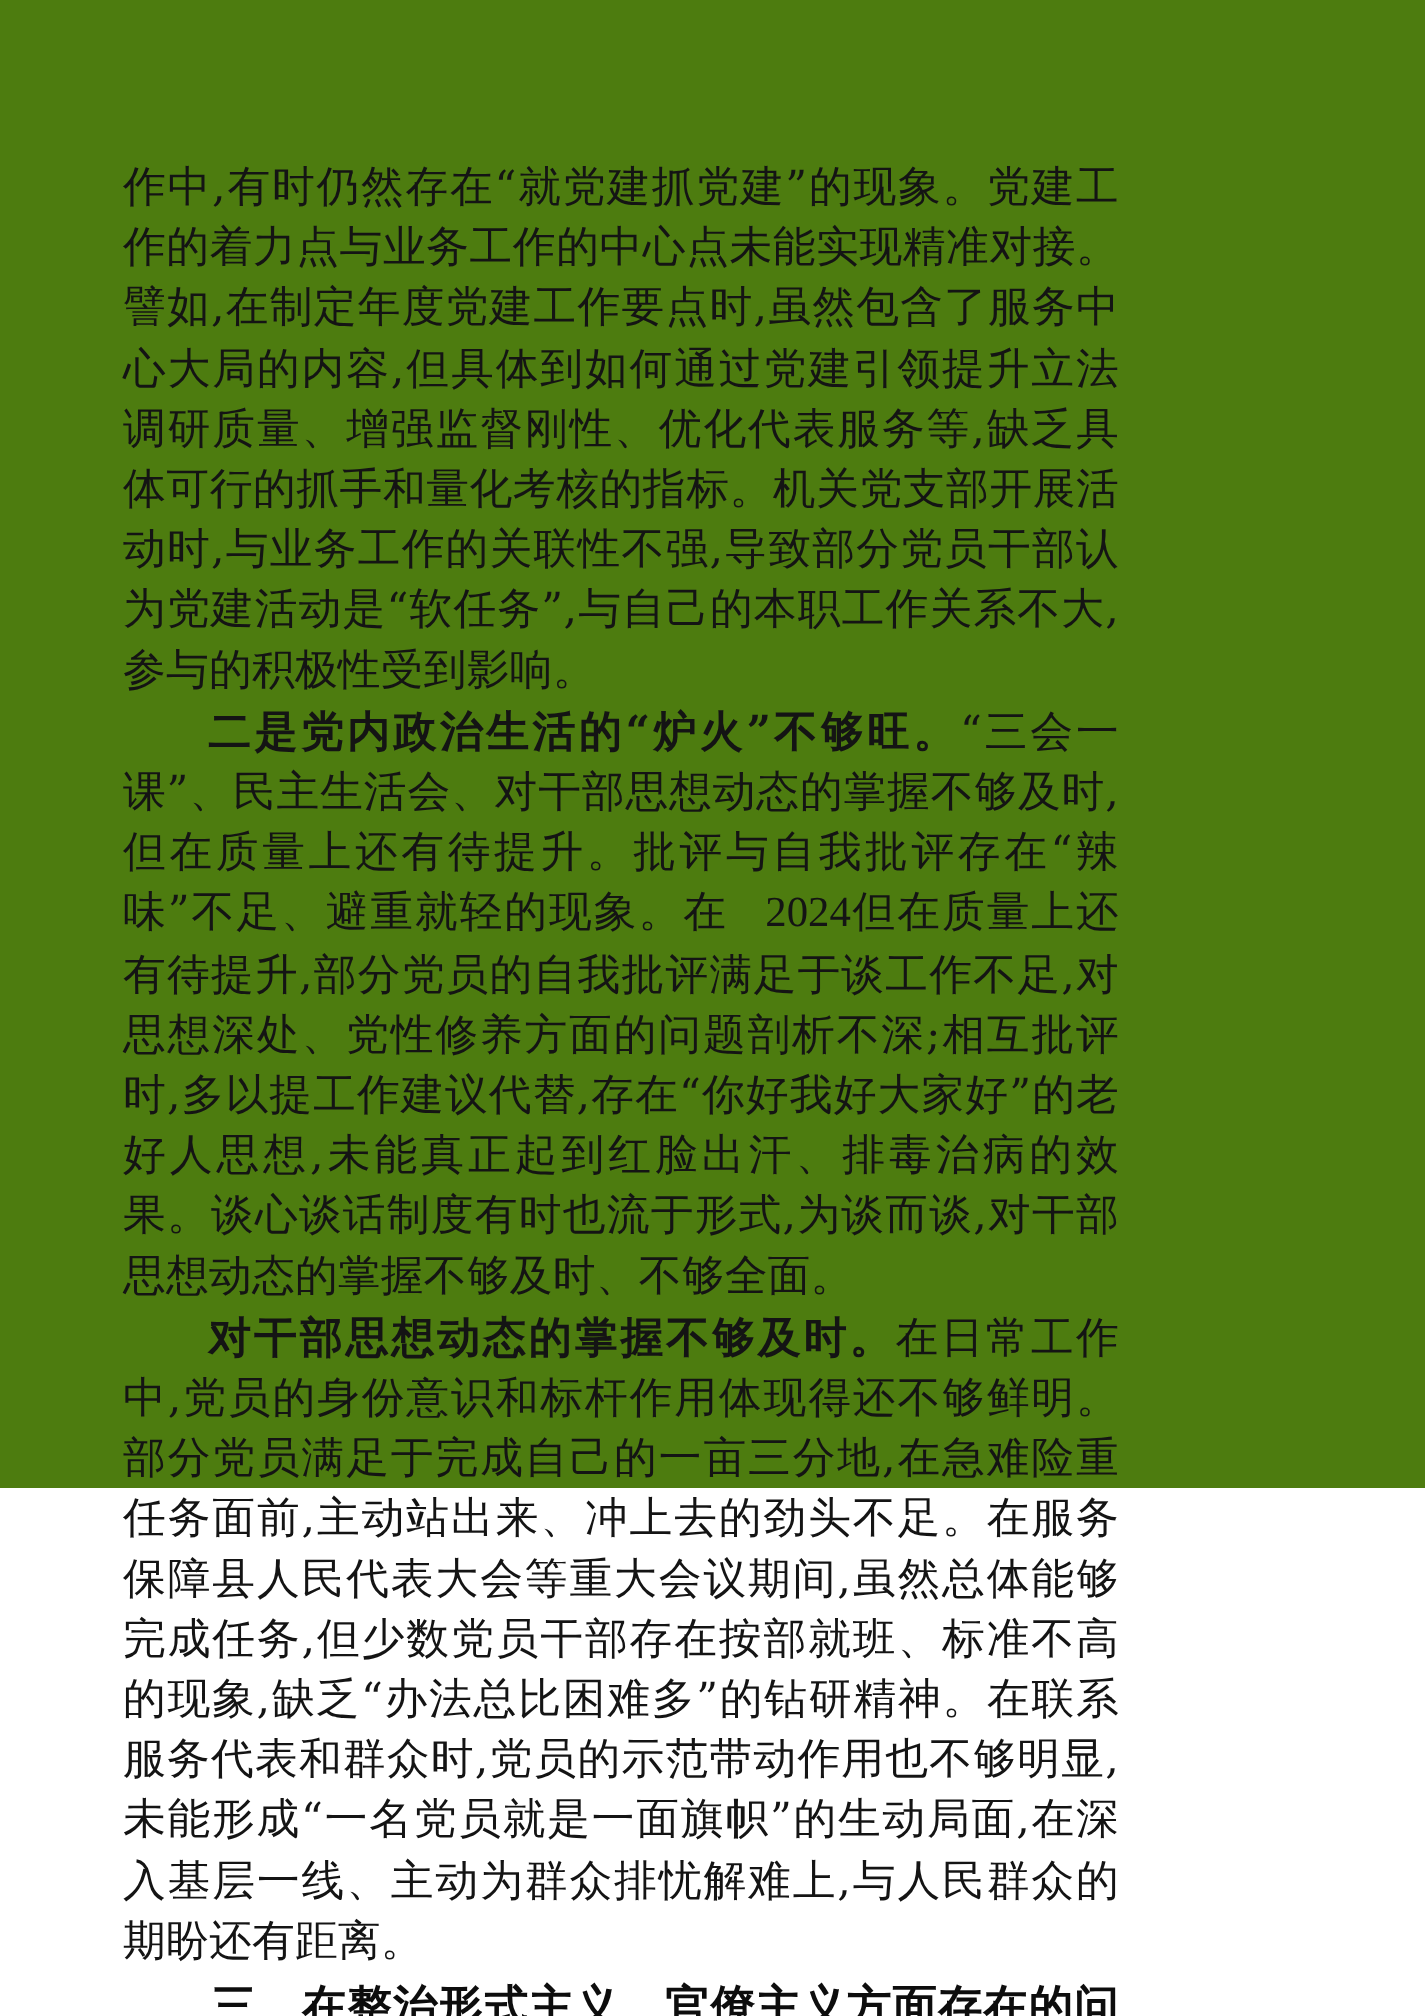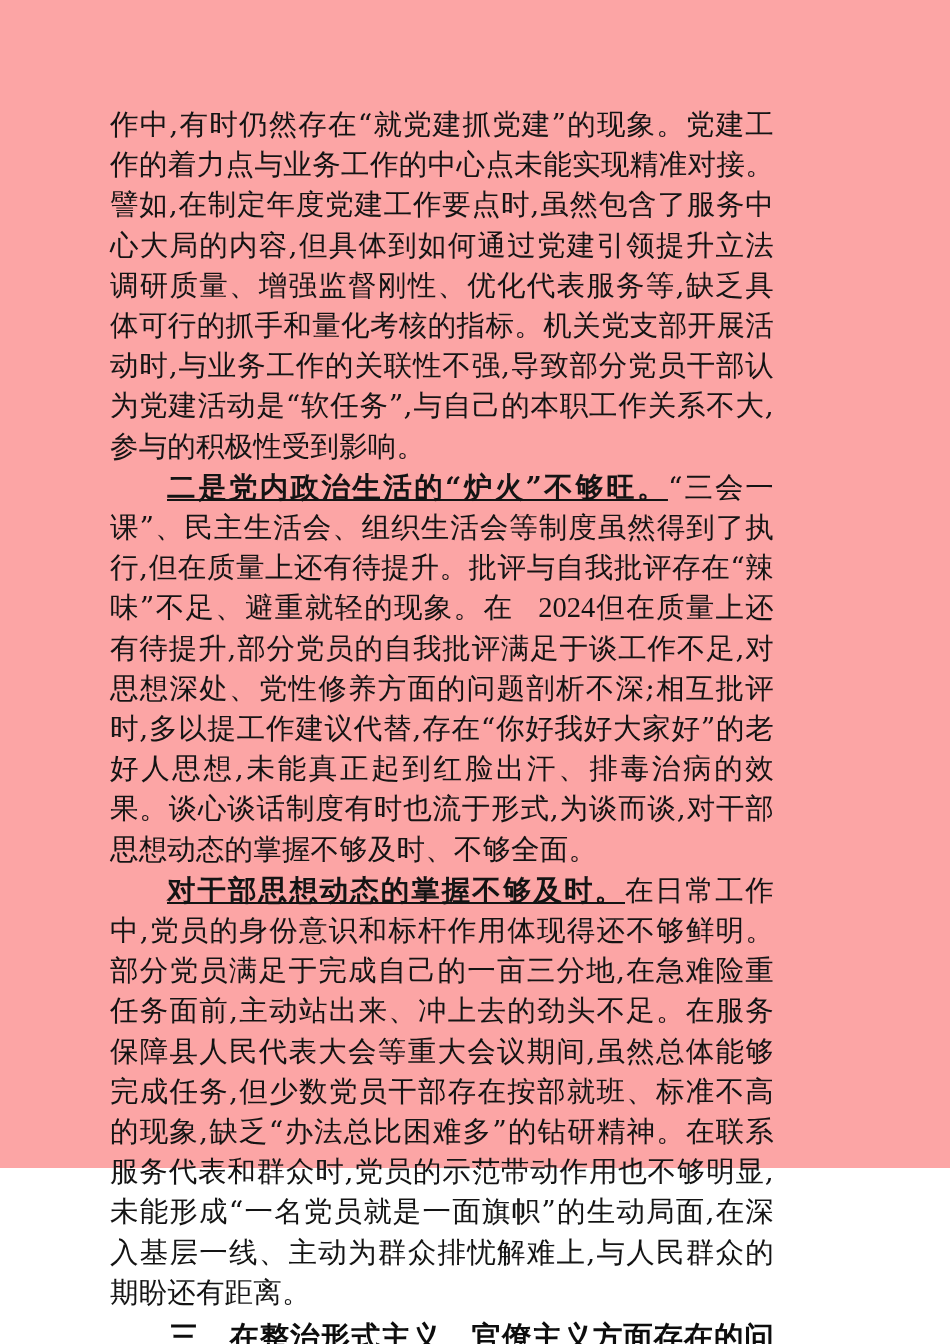--- a/index.html
+++ b/index.html
@@ -10,24 +10,24 @@
   body {
     width: 950px;
     height: 1344px;
     overflow: hidden;
     font-family: "DejaVu Serif", serif;
   }
 
   .page {
     position: relative;
     width: 950px;
-    height: 1168px;
-    background: #fca5a5;
+    height: 992px;
+    background: #4d7c0f;
     box-sizing: border-box;
-    padding: 105px 144px 0 110px;
+    padding: 105px 144px 0 82px;
   }
 
   .doc-body {
     width: 664px;
   }
 
   
   p.para {
     margin: 0;
     padding: 0;
@@ -42,21 +42,20 @@
   }
 
   p.indent {
     text-indent: 2em;
   }
 
   
   .lead {
     font-weight: bold;
     letter-spacing: 0.6px;
-    text-decoration: underline;
   }
 
   
   h2.section-heading {
     margin: 0;
     padding: 0;
     font-family: "Liberation Sans", "DejaVu Sans", sans-serif;
     font-size: 29.5px;
     line-height: 47px;
     font-weight: bold;
@@ -75,20 +74,20 @@
   }
 </style>
 </head>
 <body>
 
 <div class="page">
   <div class="doc-body">
 
     <p class="para">作中,有时仍然存在“就党建抓党建”的现象。党建工作的着力点与业务工作的中心点未能实现精准对接。譬如,在制定年度党建工作要点时,虽然包含了服务中心大局的内容,但具体到如何通过党建引领提升立法调研质量、增强监督刚性、优化代表服务等,缺乏具体可行的抓手和量化考核的指标。机关党支部开展活动时,与业务工作的关联性不强,导致部分党员干部认为党建活动是“软任务”,与自己的本职工作关系不大,参与的积极性受到影响。</p>
 
-    <p class="para indent"><span class="lead">二是党内政治生活的“炉火”不够旺。</span><span>“三会一课”、民主生活会、组织生活会等制度虽然得到了执行,但在质量上还有待提升。批评与自我批评存在“辣味”不足、避重就轻的现象。在</span><span class="num">2024</span><span>但在质量上还有待提升,部分党员的自我批评满足于谈工作不足,对思想深处、党性修养方面的问题剖析不深;相互批评时,多以提工作建议代替,存在“你好我好大家好”的老好人思想,未能真正起到红脸出汗、排毒治病的效果。谈心谈话制度有时也流于形式,为谈而谈,对干部思想动态的掌握不够及时、不够全面。</span></p>
+    <p class="para indent"><span class="lead">二是党内政治生活的“炉火”不够旺。</span><span>“三会一课”、民主生活会、对干部思想动态的掌握不够及时,但在质量上还有待提升。批评与自我批评存在“辣味”不足、避重就轻的现象。在</span><span class="num">2024</span><span>但在质量上还有待提升,部分党员的自我批评满足于谈工作不足,对思想深处、党性修养方面的问题剖析不深;相互批评时,多以提工作建议代替,存在“你好我好大家好”的老好人思想,未能真正起到红脸出汗、排毒治病的效果。谈心谈话制度有时也流于形式,为谈而谈,对干部思想动态的掌握不够及时、不够全面。</span></p>
 
     <p class="para indent"><span class="lead">对干部思想动态的掌握不够及时。</span><span>在日常工作中,党员的身份意识和标杆作用体现得还不够鲜明。部分党员满足于完成自己的一亩三分地,在急难险重任务面前,主动站出来、冲上去的劲头不足。在服务保障县人民代表大会等重大会议期间,虽然总体能够完成任务,但少数党员干部存在按部就班、标准不高的现象,缺乏“办法总比困难多”的钻研精神。在联系服务代表和群众时,党员的示范带动作用也不够明显,未能形成“一名党员就是一面旗帜”的生动局面,在深入基层一线、主动为群众排忧解难上,与人民群众的期盼还有距离。</span></p>
 
     <h2 class="section-heading">三、在整治形式主义、官僚主义方面存在的问题与不足</h2>
 
   </div>
 </div>
 
 </body></html>

